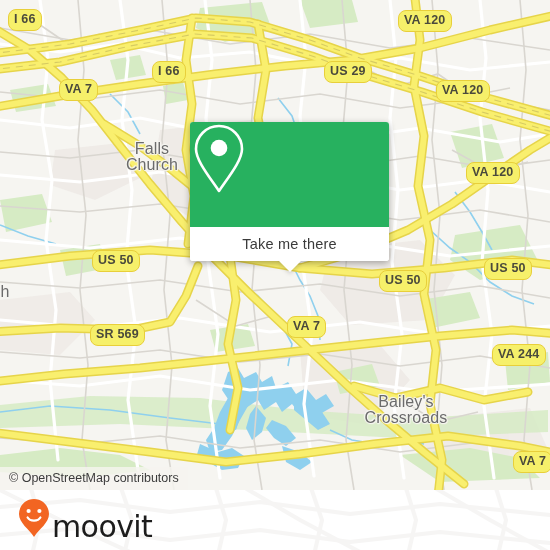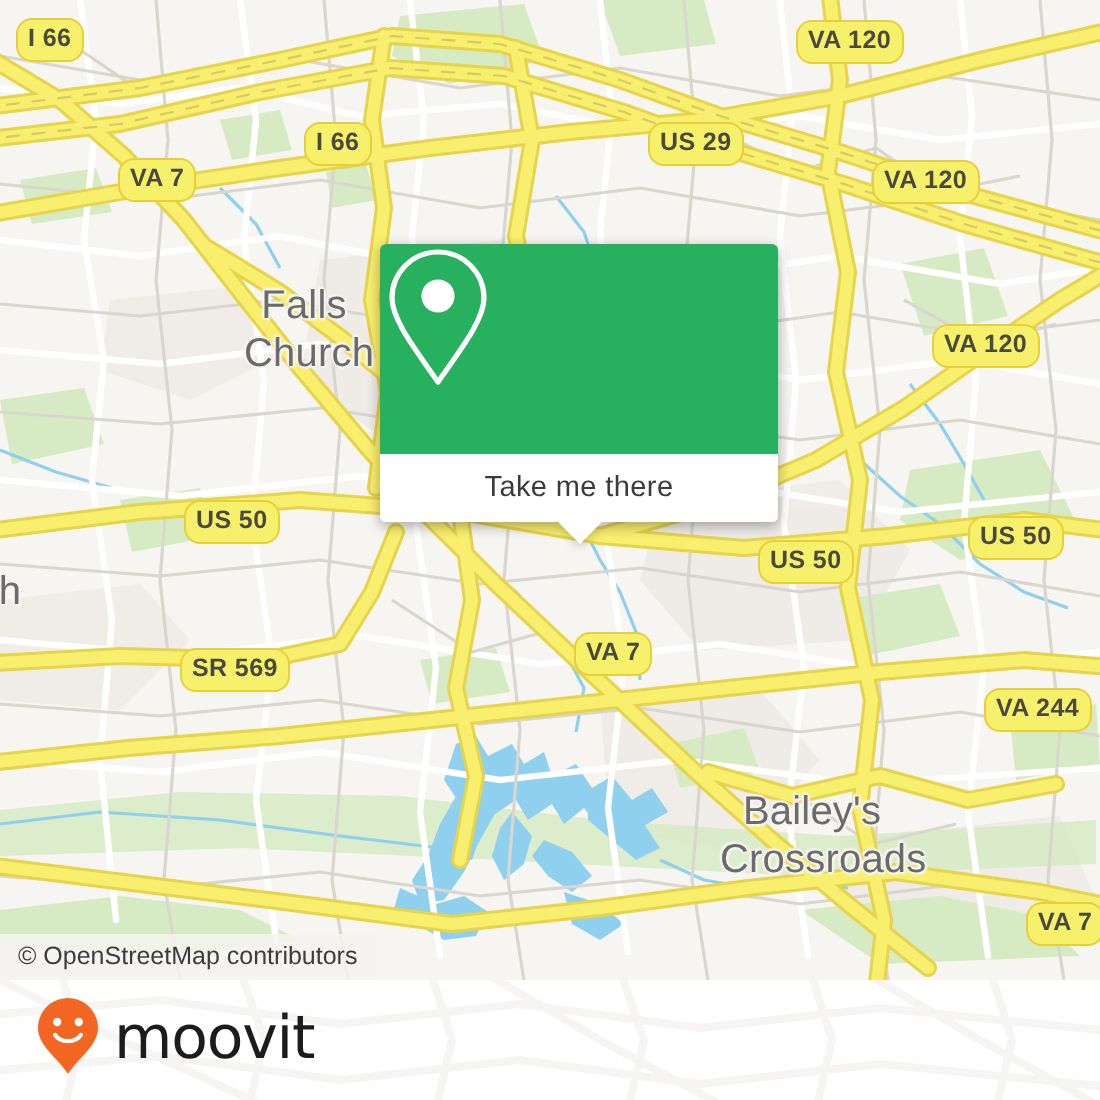--- a/index.html
+++ b/index.html
@@ -31,22 +31,22 @@
   #map svg {
     position: absolute;
     left: 0; top: 0;
     display: block;
   }
 
   
   .place-label {
     position: absolute;
     color: #6b6b6b;
-    font-size: 20px;
-    line-height: 24px;
+    font-size: 16px;
+    line-height: 16px;
     text-align: center;
     font-family: "Liberation Sans", sans-serif;
     letter-spacing: 0.1px;
     text-shadow:
        1px 0 1px #f6f5f1, -1px 0 1px #f6f5f1,
        0 1px 1px #f6f5f1, 0 -1px 1px #f6f5f1,
        1px 1px 1px #f6f5f1, -1px -1px 1px #f6f5f1;
     white-space: nowrap;
     pointer-events: none;
   }
@@ -156,22 +156,22 @@
     z-index: 2;
     color: #2b2b2b;
     font-size: 17px;
     letter-spacing: 0.05px;
     white-space: nowrap;
   }
   #moovit-logo {
     position: relative;
     z-index: 2;
     display: flex;
-    align-items: center;
-    gap: 7px;
+    align-items: flex-end;
+    gap: 2px;
   }
   #moovit-wordmark {
     color: #1c1c1c;
     font-size: 30px;
     line-height: 30px;
     font-family: "DejaVu Sans", sans-serif;
     letter-spacing: -0.6px;
     font-weight: 500;
   }
 </style>

